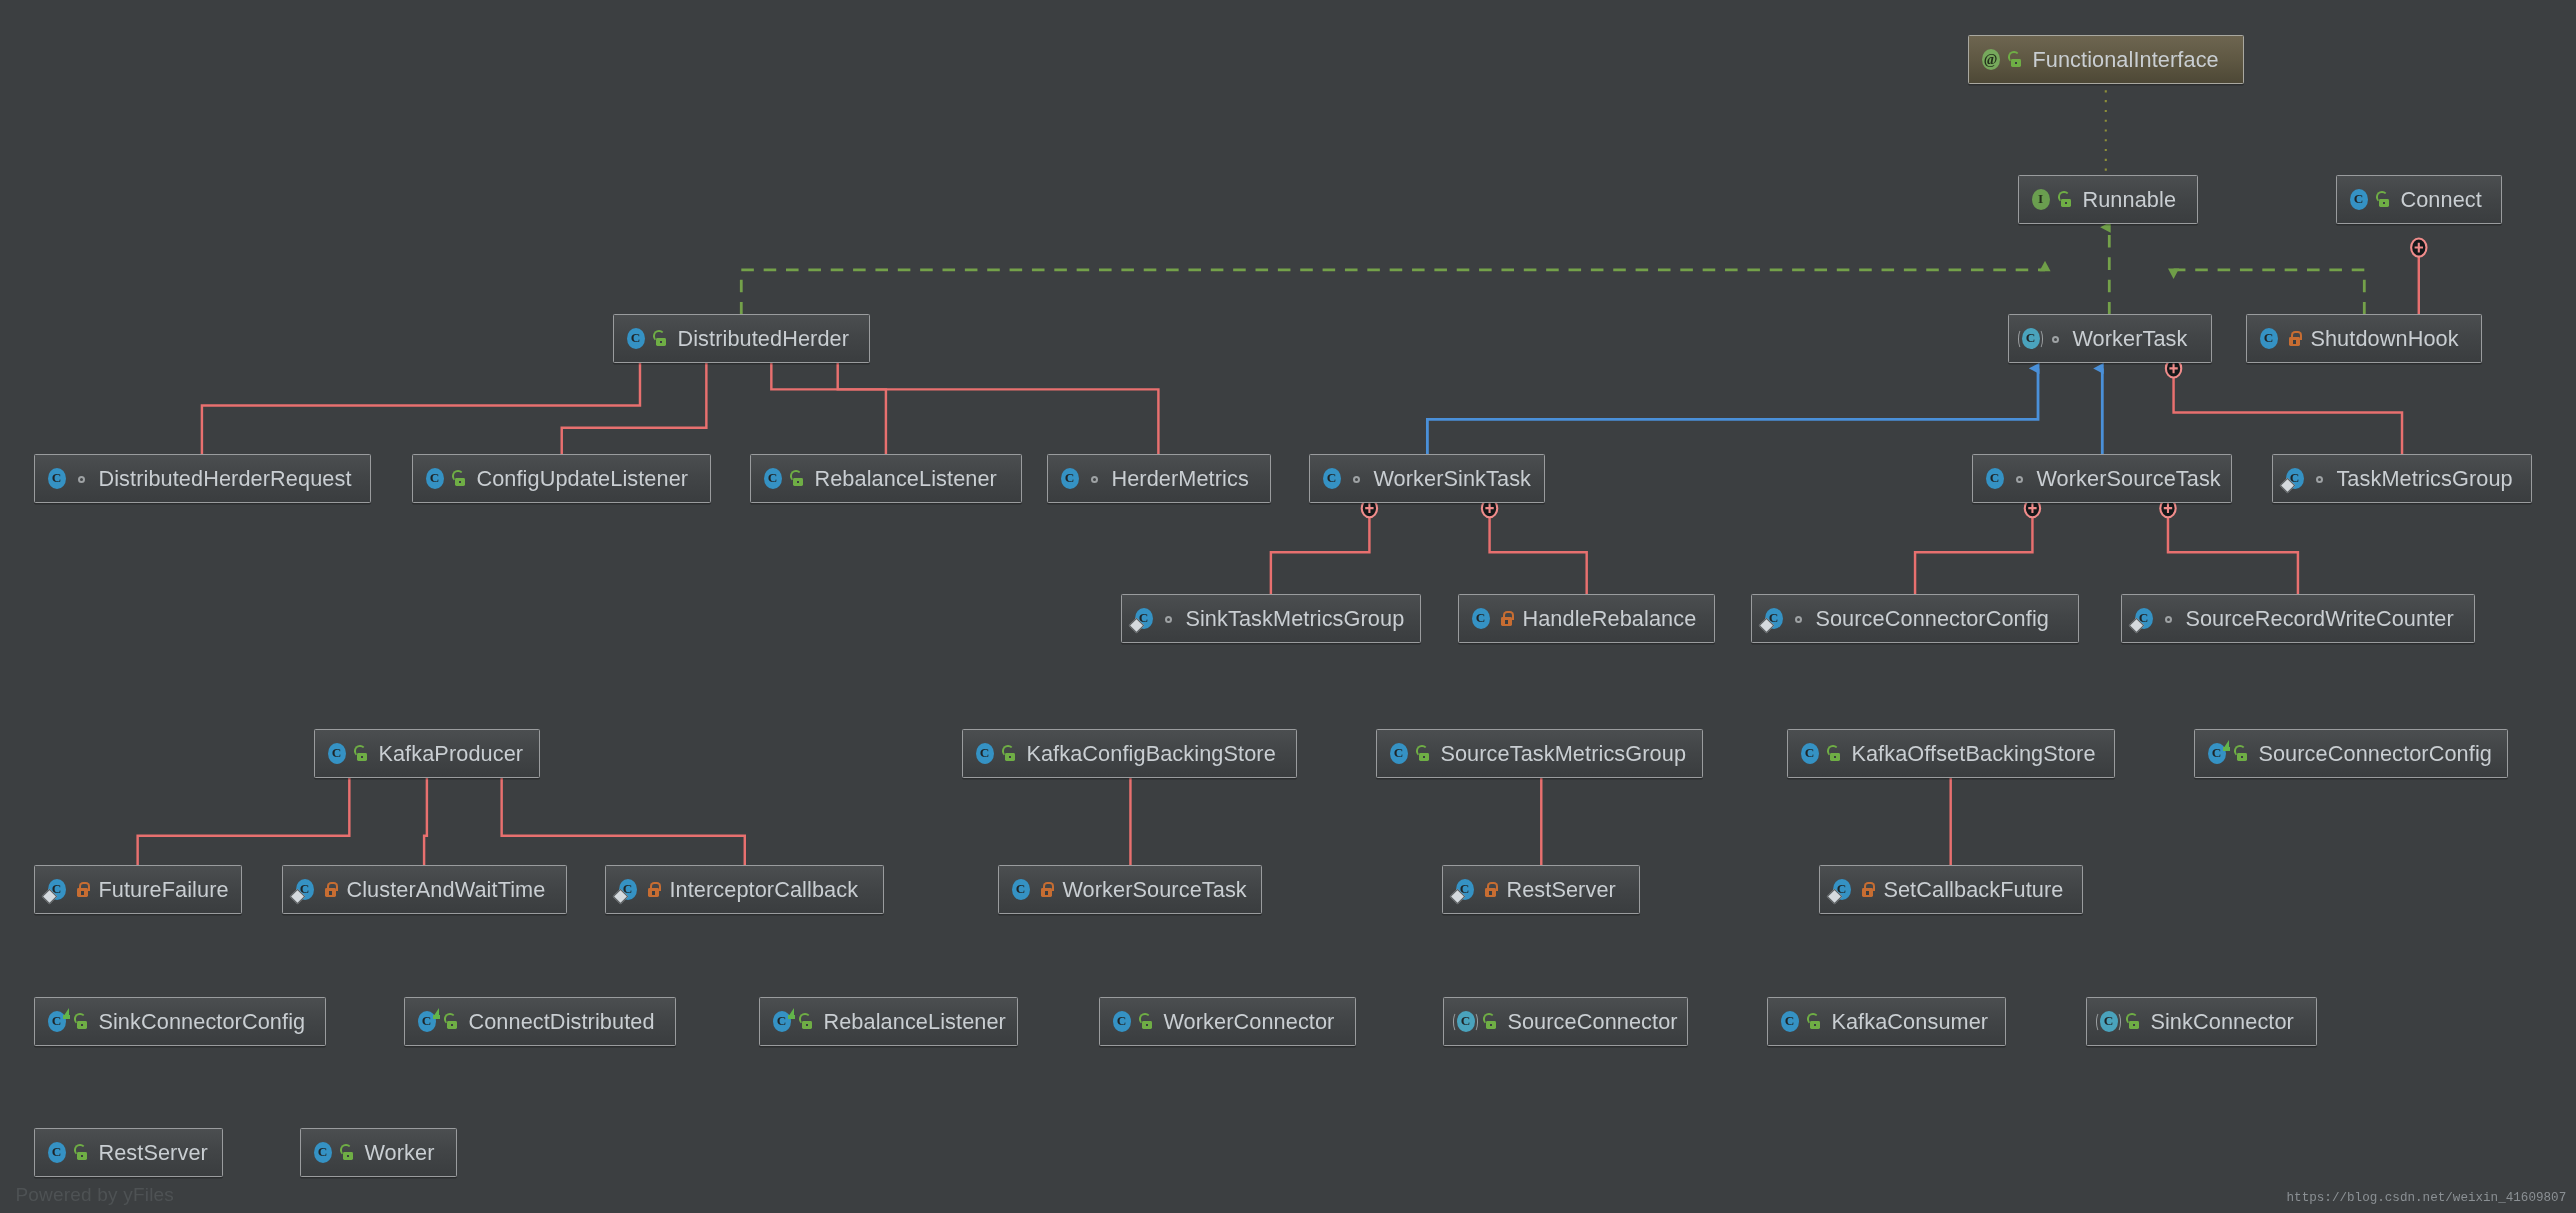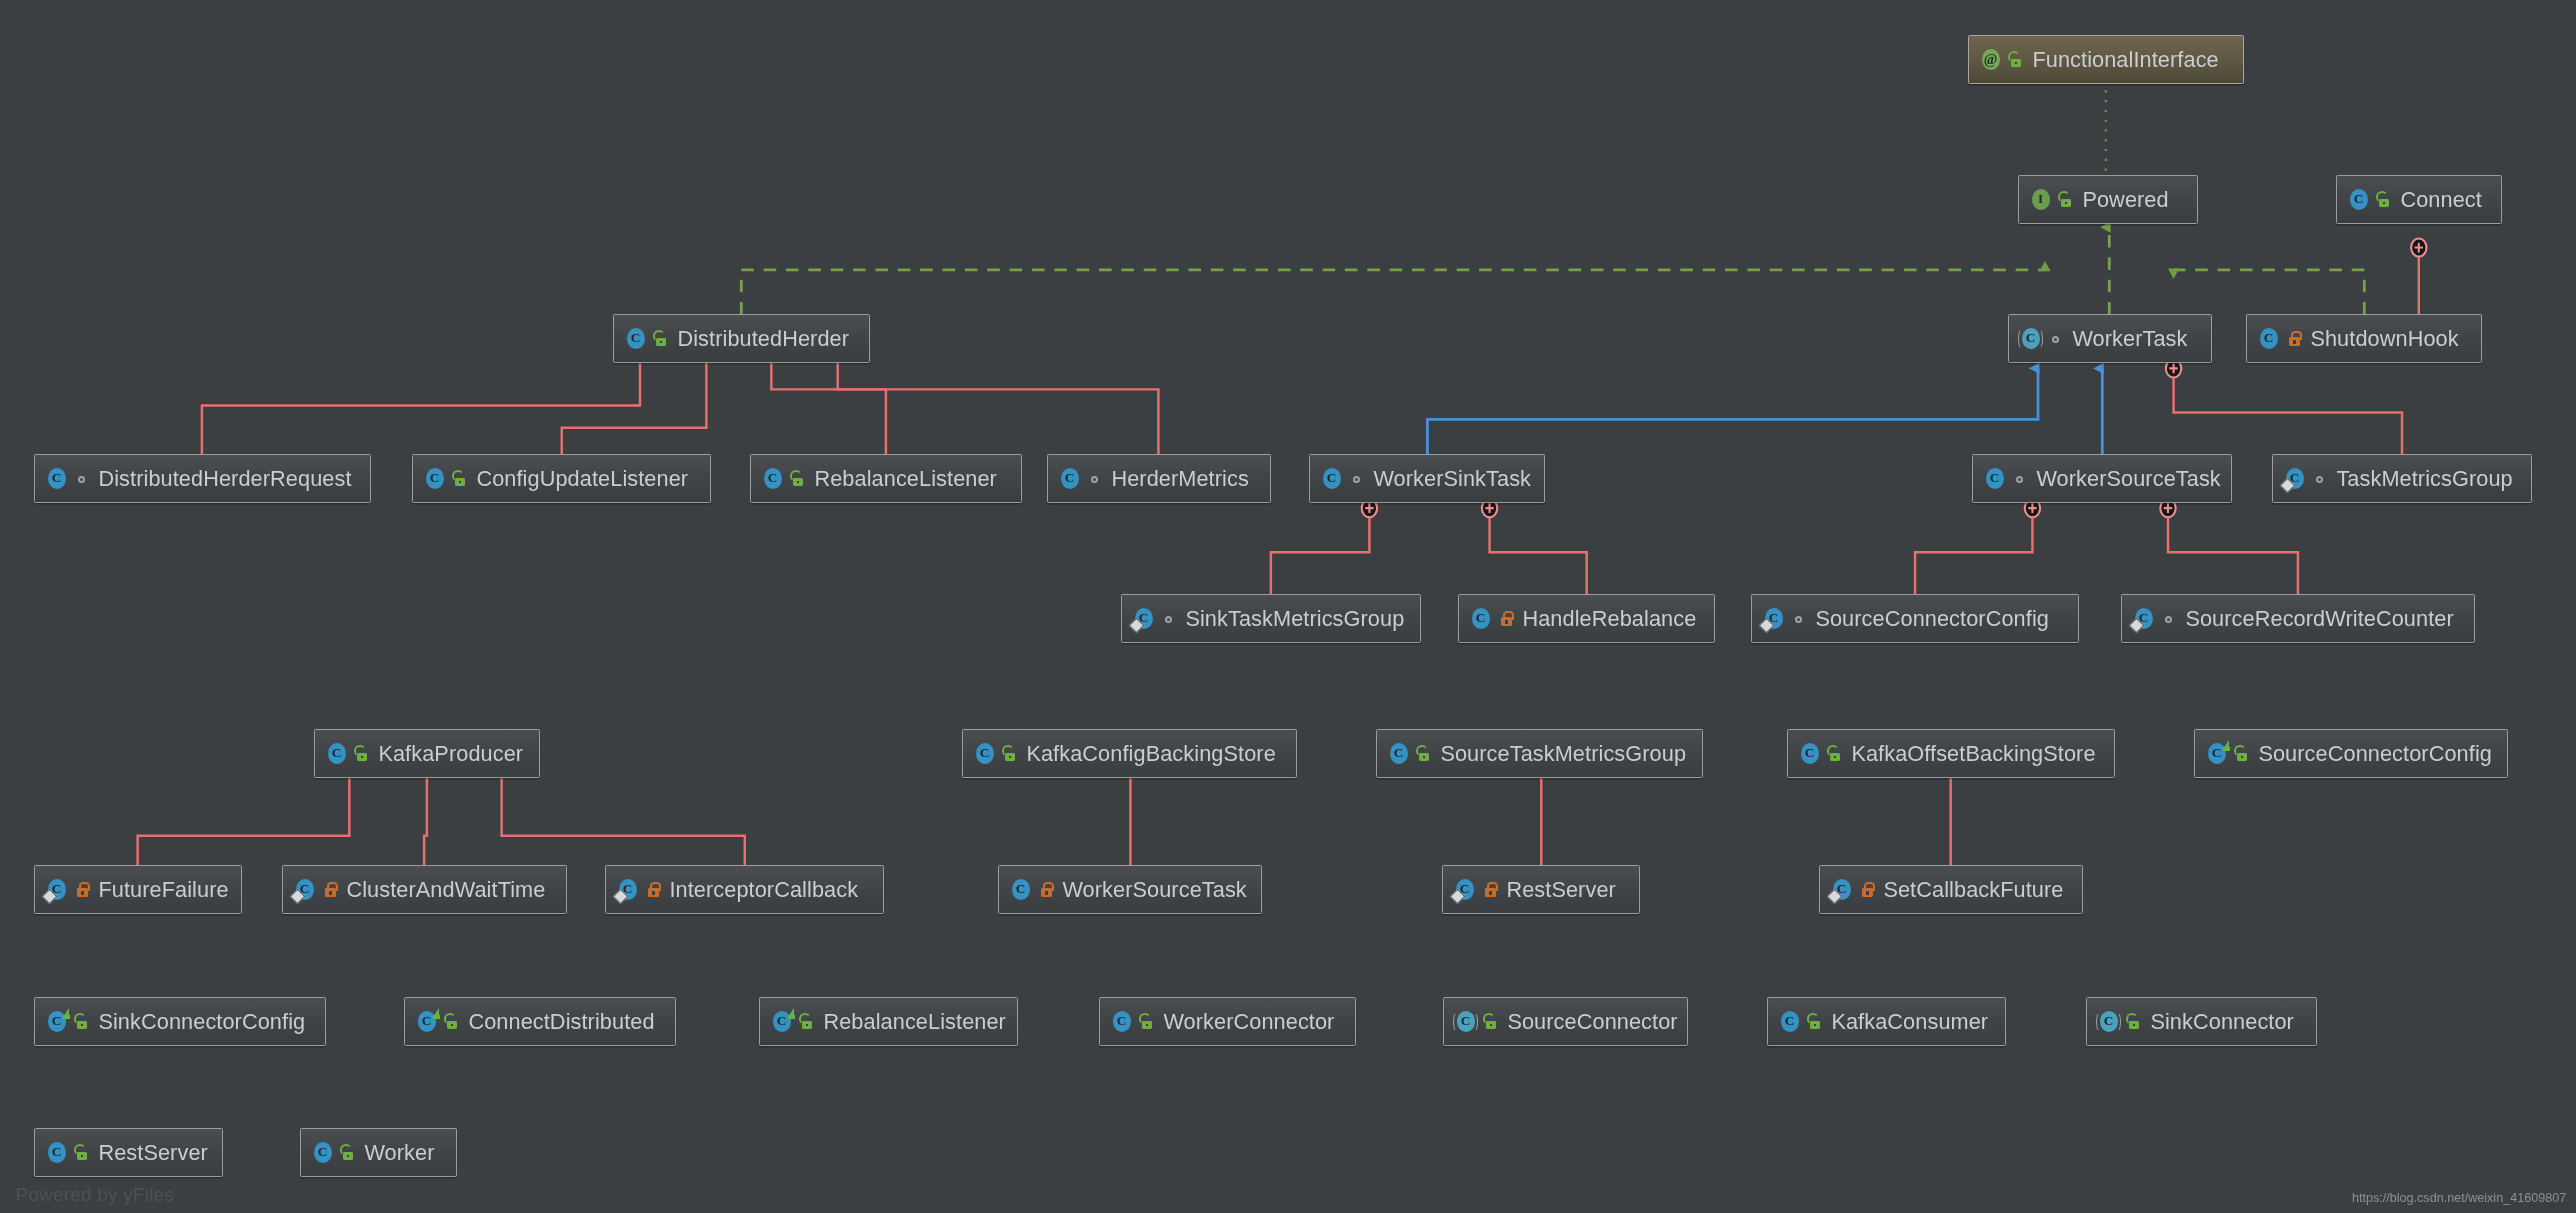--- a/index.html
+++ b/index.html
@@ -91,21 +91,21 @@
     position:absolute;left:3.5px;top:6.3px;width:7px;height:7px;border-radius:50%;
     border:2.1px solid #9ea2a4;background:transparent;box-sizing:border-box;
   }
 
   
   .wm-yfiles{
     position:absolute;left:15.4px;top:1184px;font-size:19px;color:#4e5254;
     letter-spacing:0.2px;
   }
   .wm-url{
-    position:absolute;right:9.8px;top:1191px;font-size:12.6px;color:#8b9094;
+    position:absolute;right:9.8px;top:1191px;font-size:12.6px;color:#8b9094;font-family:Liberation Mono, monospace;
   }
 </style>
 </head>
 <body>
 
 <div id="canvas">
 
   <svg id="edges" xmlns="http://www.w3.org/2000/svg" viewBox="0 0 3687 1737" width="2576" height="1214">
     <defs>
       <marker id="arrow-green" markerWidth="16" markerHeight="16" refX="8" refY="13" orient="auto" markerUnits="userSpaceOnUse">
@@ -243,21 +243,21 @@
       </div>
       <div class="node" style="left: 2018px; top: 175px; width: 180px;">
         <span class="kicon iface">
           <span class="disc">I</span>
         </span>
         <span class="vis unlock">
           <span class="shackle"></span>
           <span class="body"></span>
           <span class="keyhole"></span>
         </span>
-        <span class="label">Powered</span>
+        <span class="label">Runnable</span>
       </div>
       <div class="node" style="left: 2336px; top: 175px; width: 166px;">
         <span class="kicon ">
           <span class="disc">C</span>
         </span>
         <span class="vis unlock">
           <span class="shackle"></span>
           <span class="body"></span>
           <span class="keyhole"></span>
         </span>

